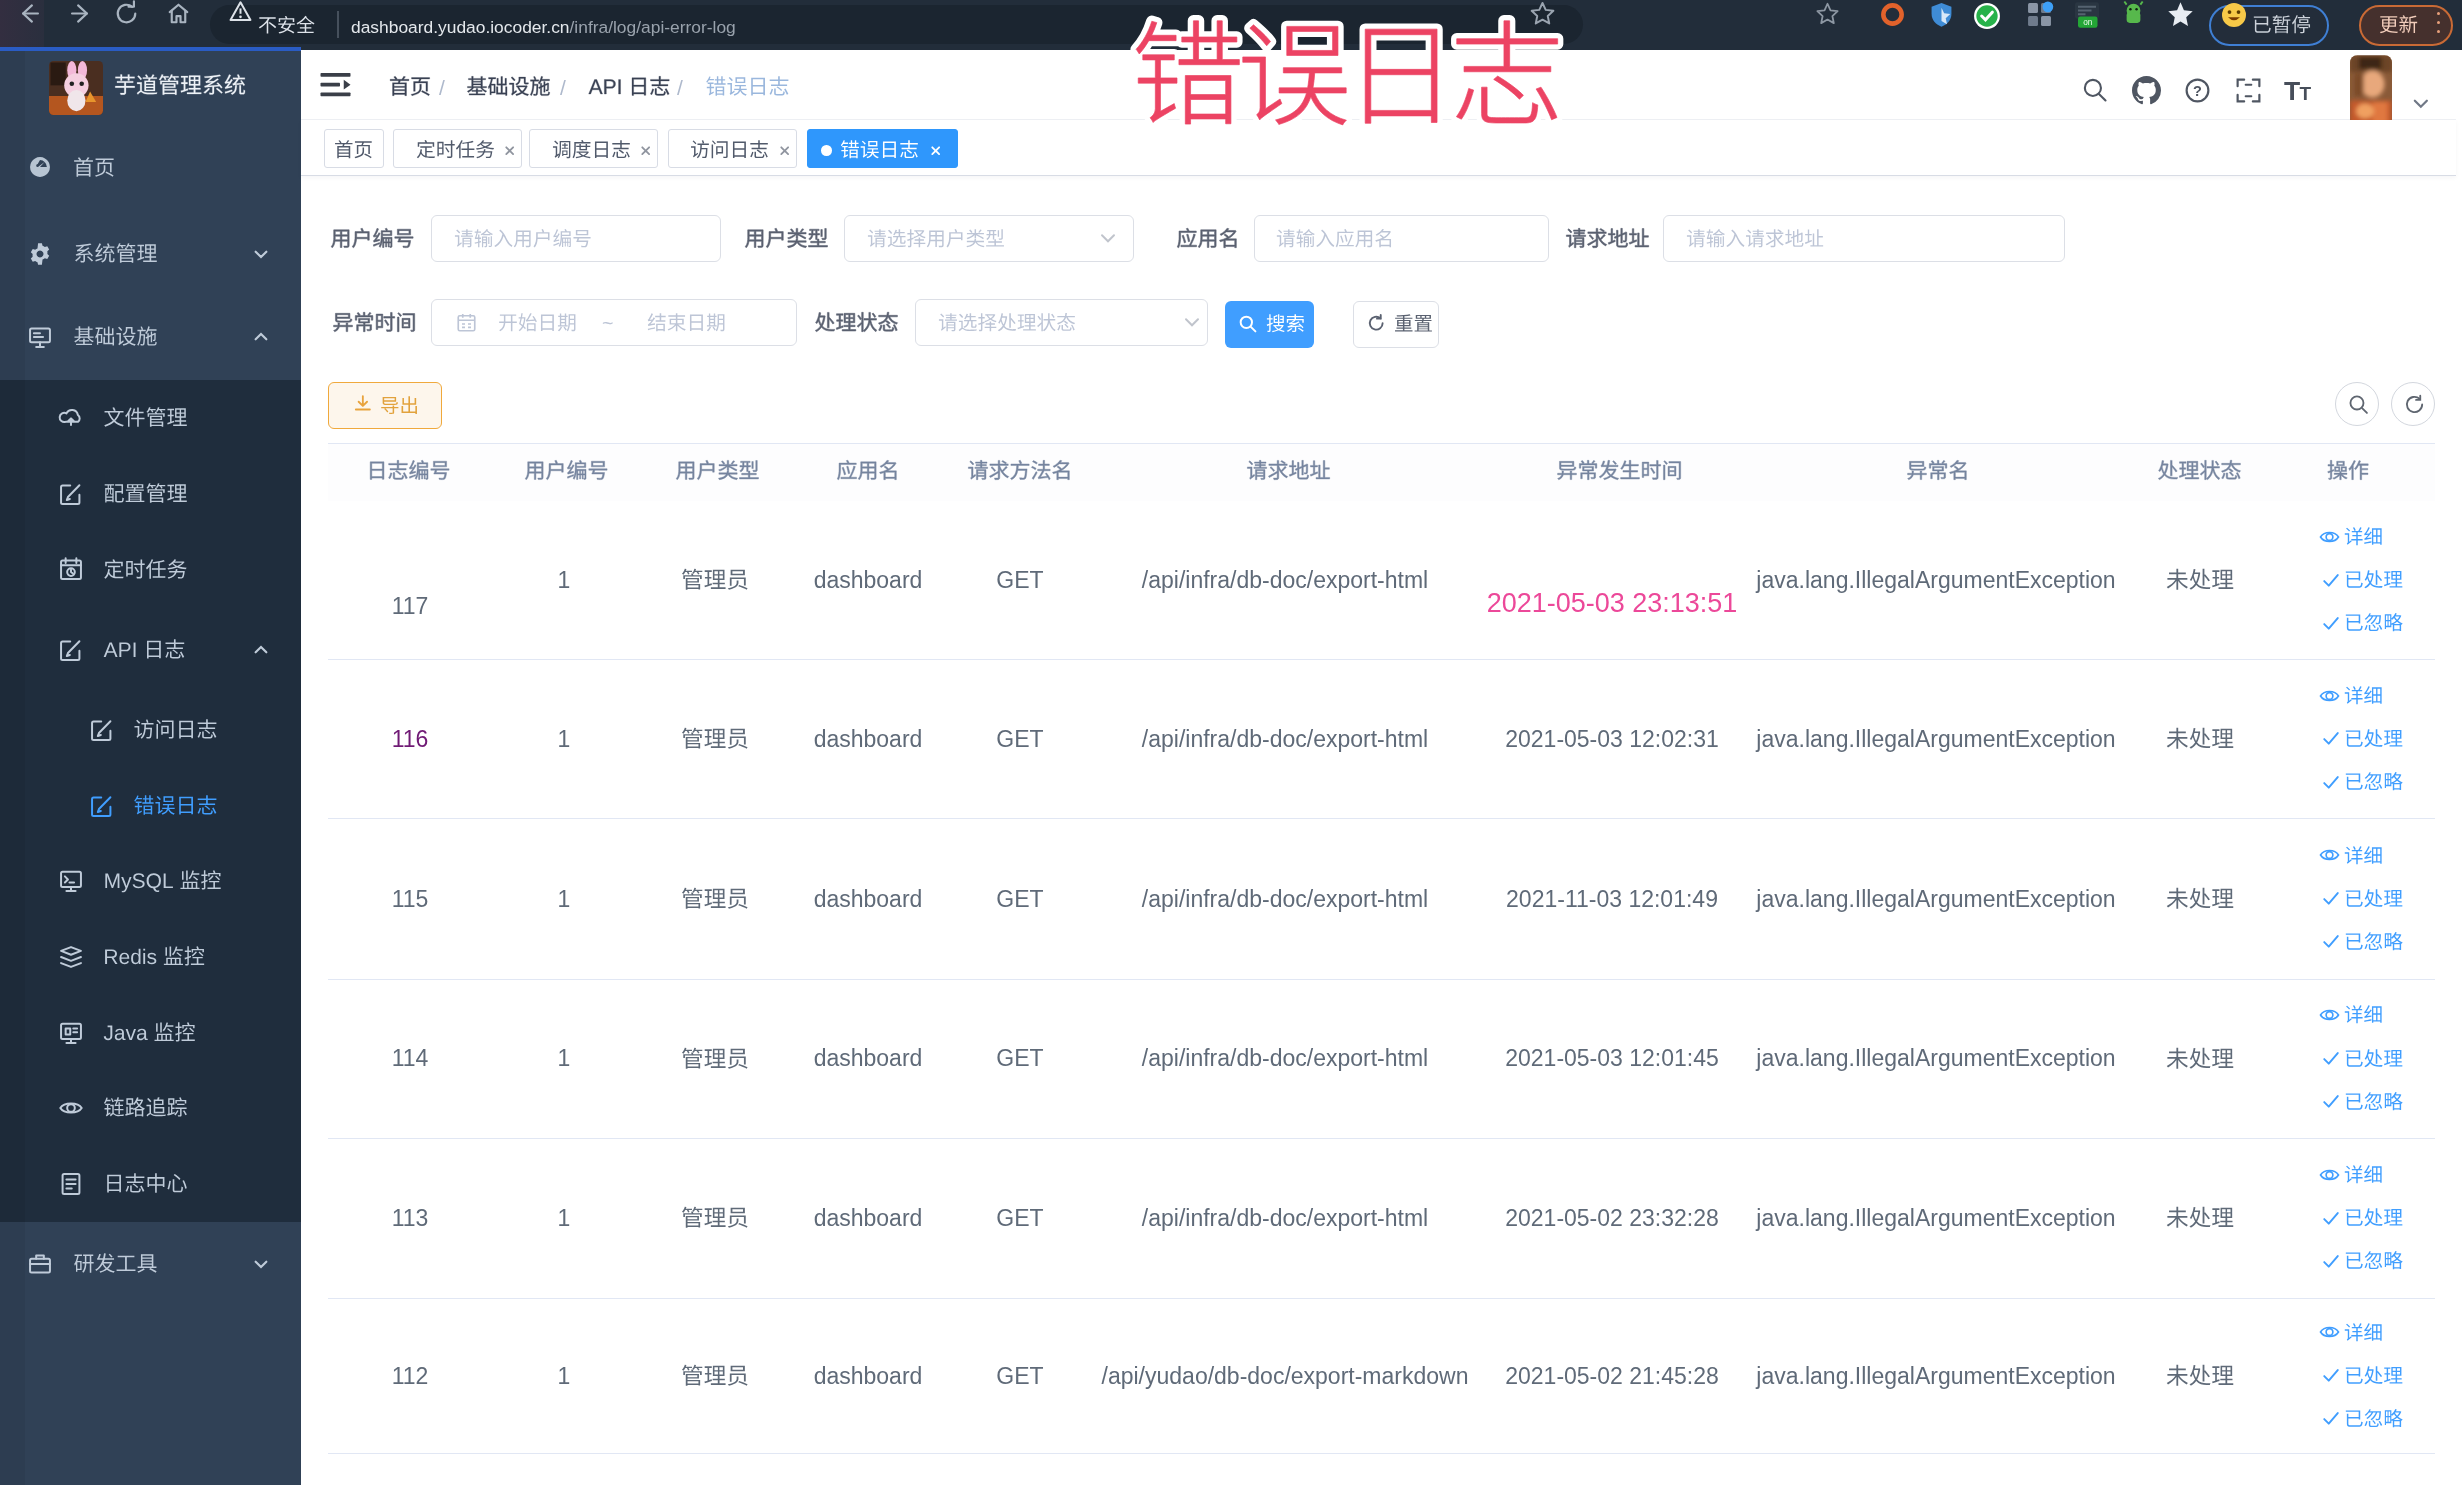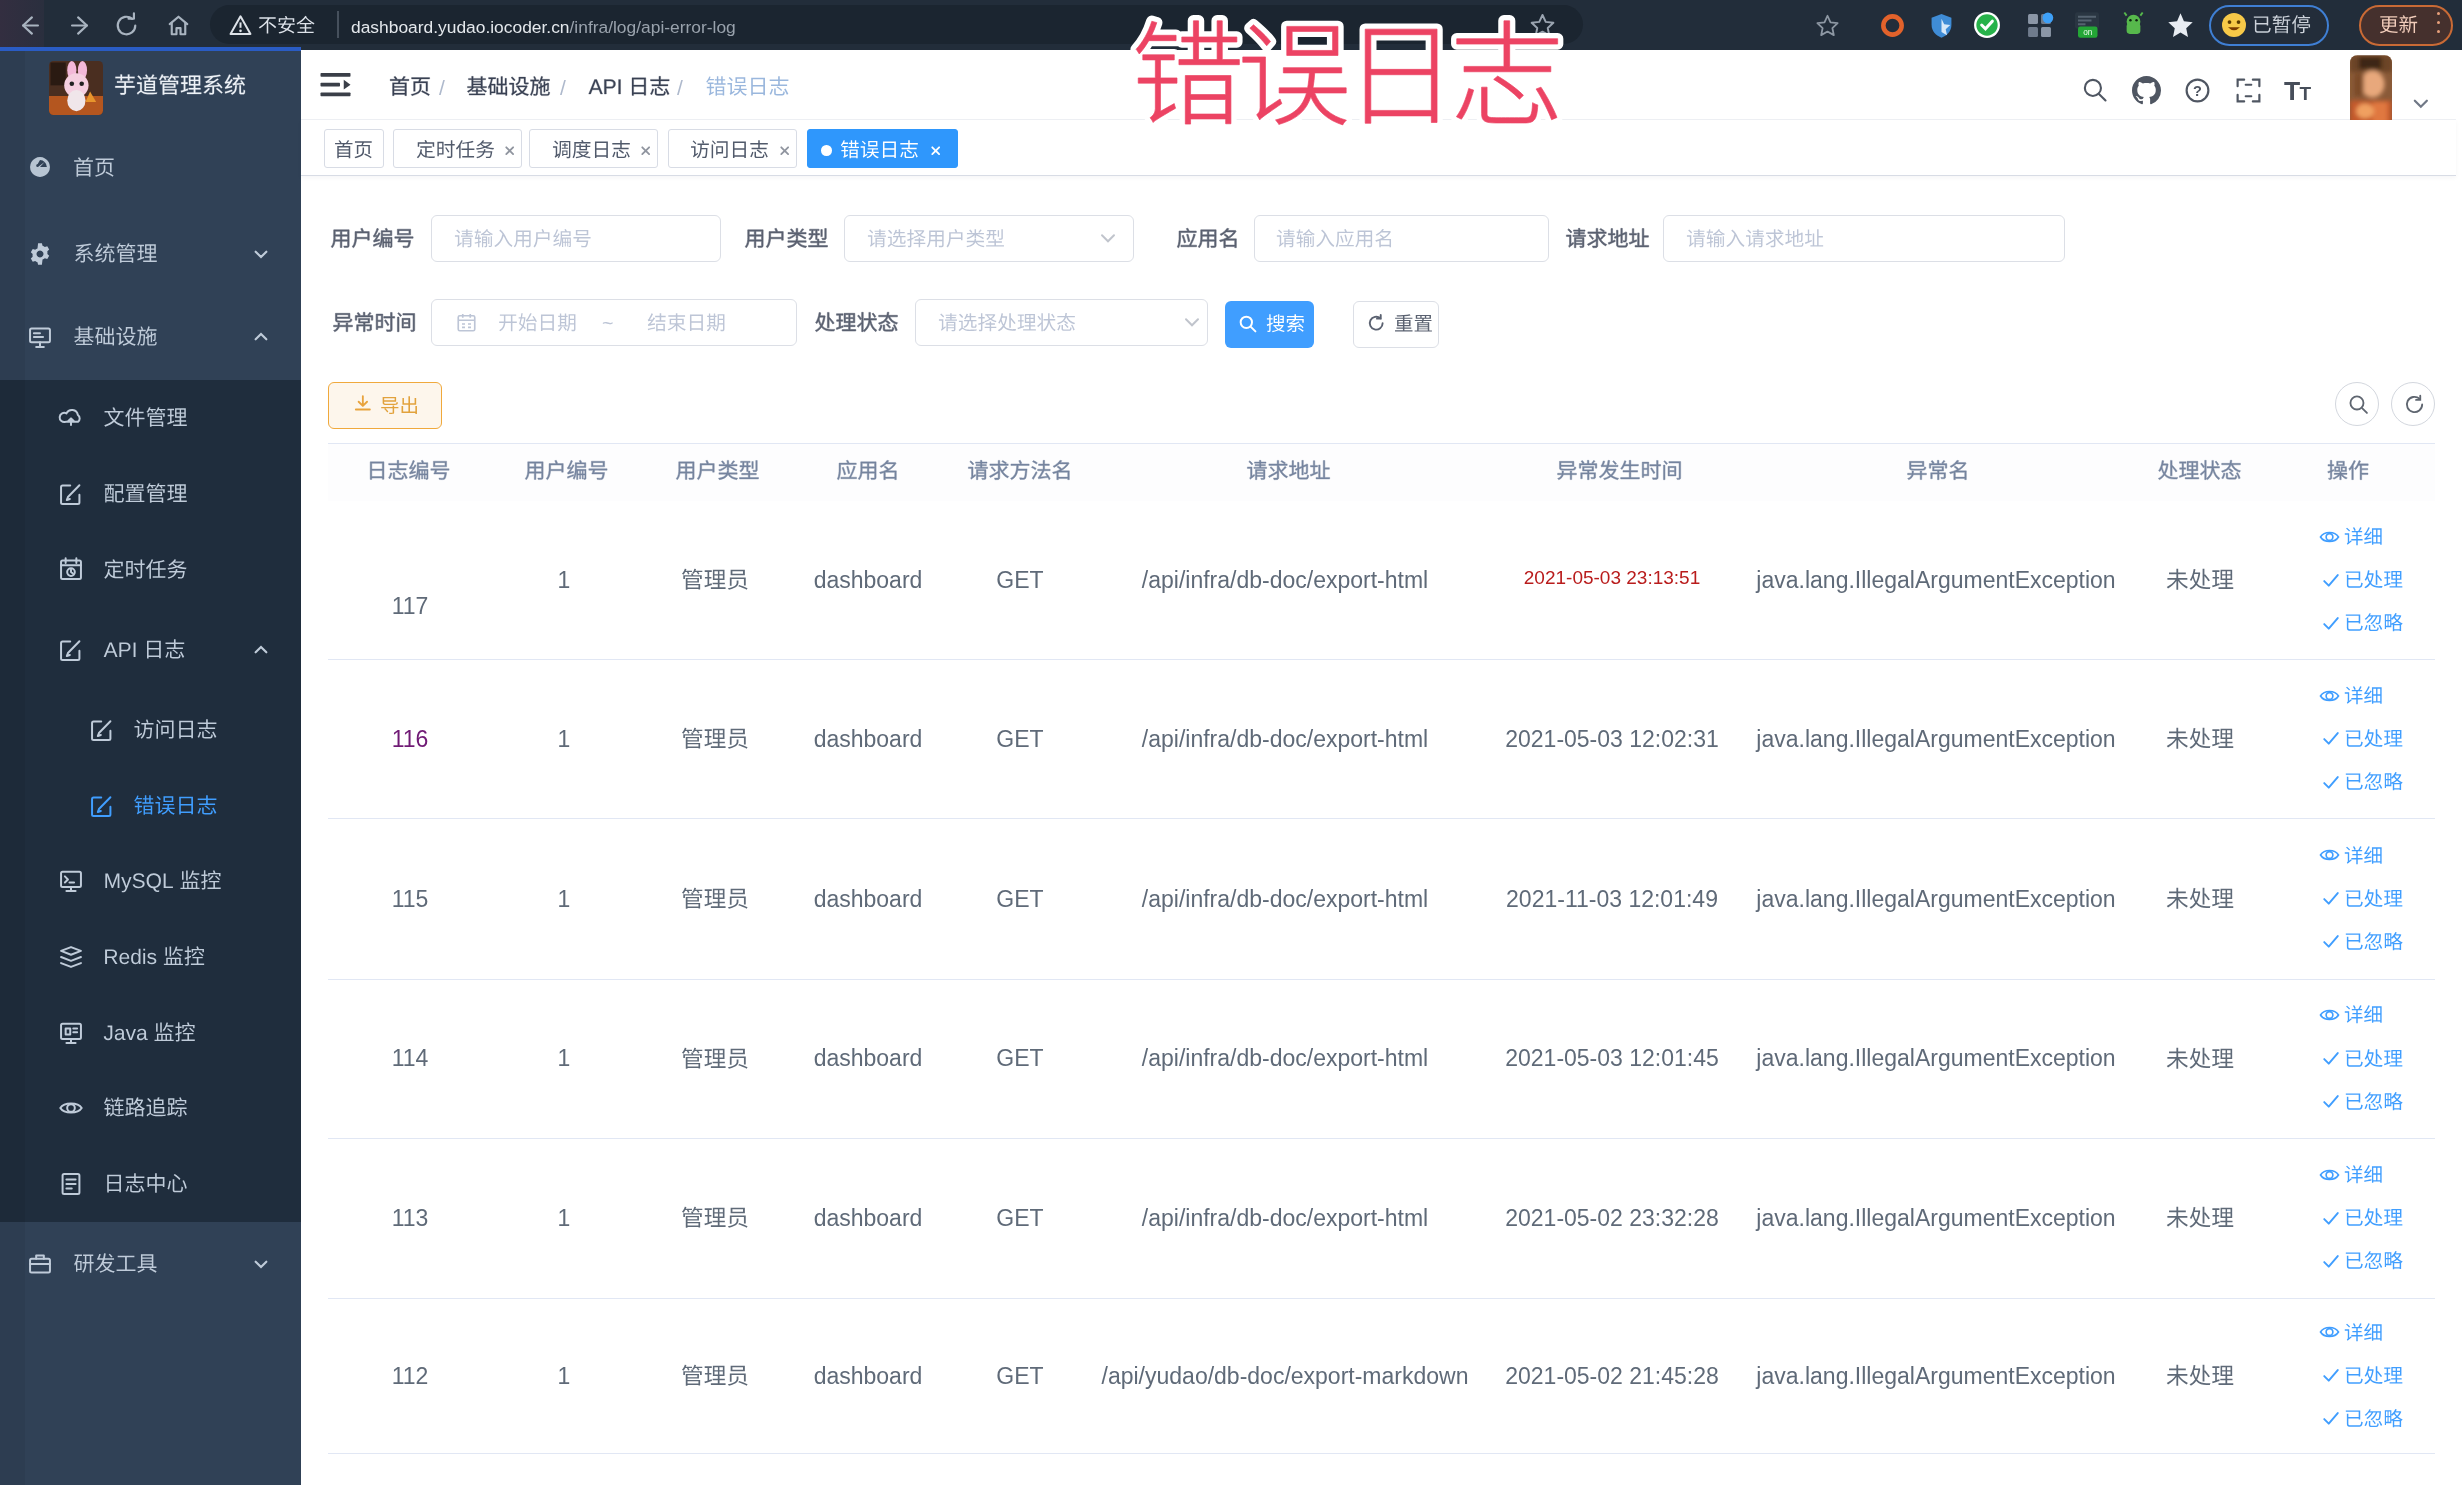--- a/index.html
+++ b/index.html
@@ -1,21 +1,21 @@
 <!DOCTYPE html>
 <html style="font-size:12px"><head><meta charset="utf-8"><title>p</title><style>
 *{margin:0;padding:0;box-sizing:border-box}
 html,body{width:2462px;height:1486px;overflow:hidden;background:#fff;font-family:"Liberation Sans",sans-serif;}
 #root{position:relative;width:2462px;height:1486px;overflow:hidden}
 .abs{position:absolute}
 .tr{position:absolute;overflow:visible}
 
 #chrome{position:absolute;left:0;top:0;width:2462px;height:50px;background:#222d3a}
 #chrome .purple{position:absolute;left:0;top:0;width:44px;height:50px;background:linear-gradient(90deg,#332e40,#2a2f3e)}
-.cicon{position:absolute;top:0;height:50px;display:flex;align-items:center;justify-content:center}
+.cicon{position:absolute;top:0;height:50px;display:flex;align-items:flex-start;justify-content:center}
 #omni{position:absolute;left:210px;top:5.3px;width:1373px;height:39px;border-radius:19.7px;background:#1b2530}
 
 #sidebar{position:absolute;left:0;top:50px;width:301px;height:1436px;background:#304156}
 #sidebar .topline{position:absolute;left:0;top:-3px;width:301px;height:3.8px;background:#2a5cc4}
 #sidebar .sub{position:absolute;left:0;top:330px;width:301px;height:842px;background:#1f2d3d}
 #sidebar .lstrip{position:absolute;left:0;top:0;width:25px;height:1436px;background:rgba(0,0,0,.055)}
 #navbar{position:absolute;left:301px;top:50px;width:2155px;height:70px;background:#fff;border-bottom:0.8px solid #eef0f4}
 #tabbar{position:absolute;left:301px;top:120px;width:2155px;height:56px;background:#fff;border-bottom:0.8px solid #d8dce5;box-shadow:0 1.5px 4.5px rgba(0,21,41,.04)}
 .tab{position:absolute;top:129px;height:39px;background:#fff;border:0.8px solid #d8dce5;border-radius:3px;display:flex;align-items:center}
 .tab.active{background:#2f97fc;border-color:#2f97fc}
@@ -513,21 +513,21 @@
     <div class="tline" style="top:979px"></div>
     <div class="tline" style="top:1138px"></div>
     <div class="tline" style="top:1298px"></div>
     <div class="tline" style="top:1453px"></div>
     <div class="abs" style="left:328px;top:444px;width:2107px;height:57px;background:#fdfdfe"></div>
     <div class="latin" style="left:410px;top:593px;font-size:23px;color:#5f6a78;transform:translateX(-50%)">117</div>
     <div class="latin" style="left:564px;top:567px;font-size:23px;color:#5f6a78;transform:translateX(-50%)">1</div>
     <div class="latin" style="left:868px;top:567px;font-size:23px;color:#5f6a78;transform:translateX(-50%)">dashboard</div>
     <div class="latin" style="left:1020px;top:567px;font-size:23px;color:#5f6a78;transform:translateX(-50%)">GET</div>
     <div class="latin" style="left:1285px;top:567px;font-size:23px;color:#5f6a78;transform:translateX(-50%)">/api/infra/db-doc/export-html</div>
-    <div class="latin" style="left:1612px;top:567px;font-size:19px;color:#b91c1c;transform:translateX(-50%)">2021-05-03 23:13:51</div>
+    <div class="latin" style="left:1612px;top:588px;font-size:27px;color:#ec4899;transform:translateX(-50%)">2021-05-03 23:13:51</div>
     <div class="latin" style="left:1936px;top:567px;font-size:23px;color:#5f6a78;transform:translateX(-50%)">java.lang.IllegalArgumentException</div>
     <svg class="abs" style="left:2319px;top:528px" width="21" height="18" viewBox="0 0 28 24">
       <g stroke="#409eff" stroke-width="2.2" fill="none">
         <path d="M2 12 C7 4 21 4 26 12 C21 20 7 20 2 12 Z"></path>
         <circle cx="14" cy="12" r="4.5"></circle>
       </g>
     </svg>
     <svg class="abs" style="left:2322px;top:572px" width="18" height="16.7" viewBox="0 0 24 22">
       <path d="M3 12 L9 18 L21 4" stroke="#409eff" stroke-width="2.6" fill="none" stroke-linecap="round" stroke-linejoin="round"></path>
     </svg>

